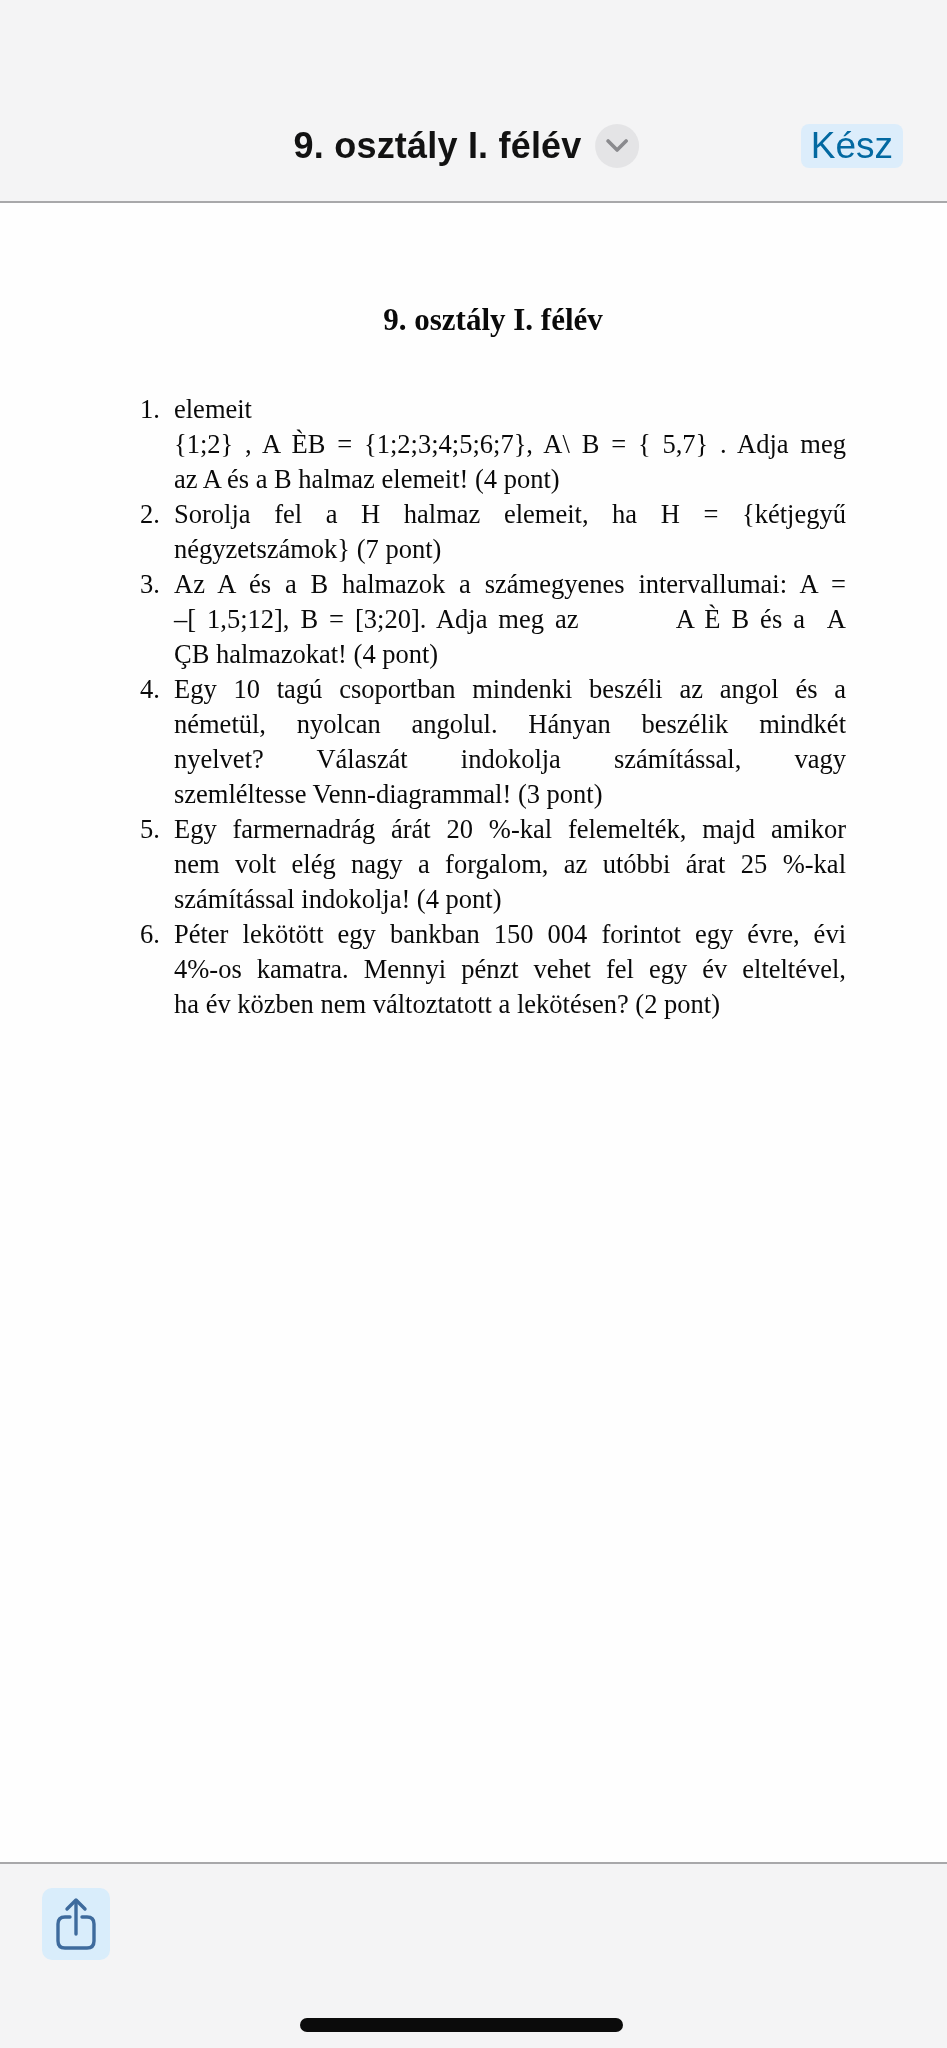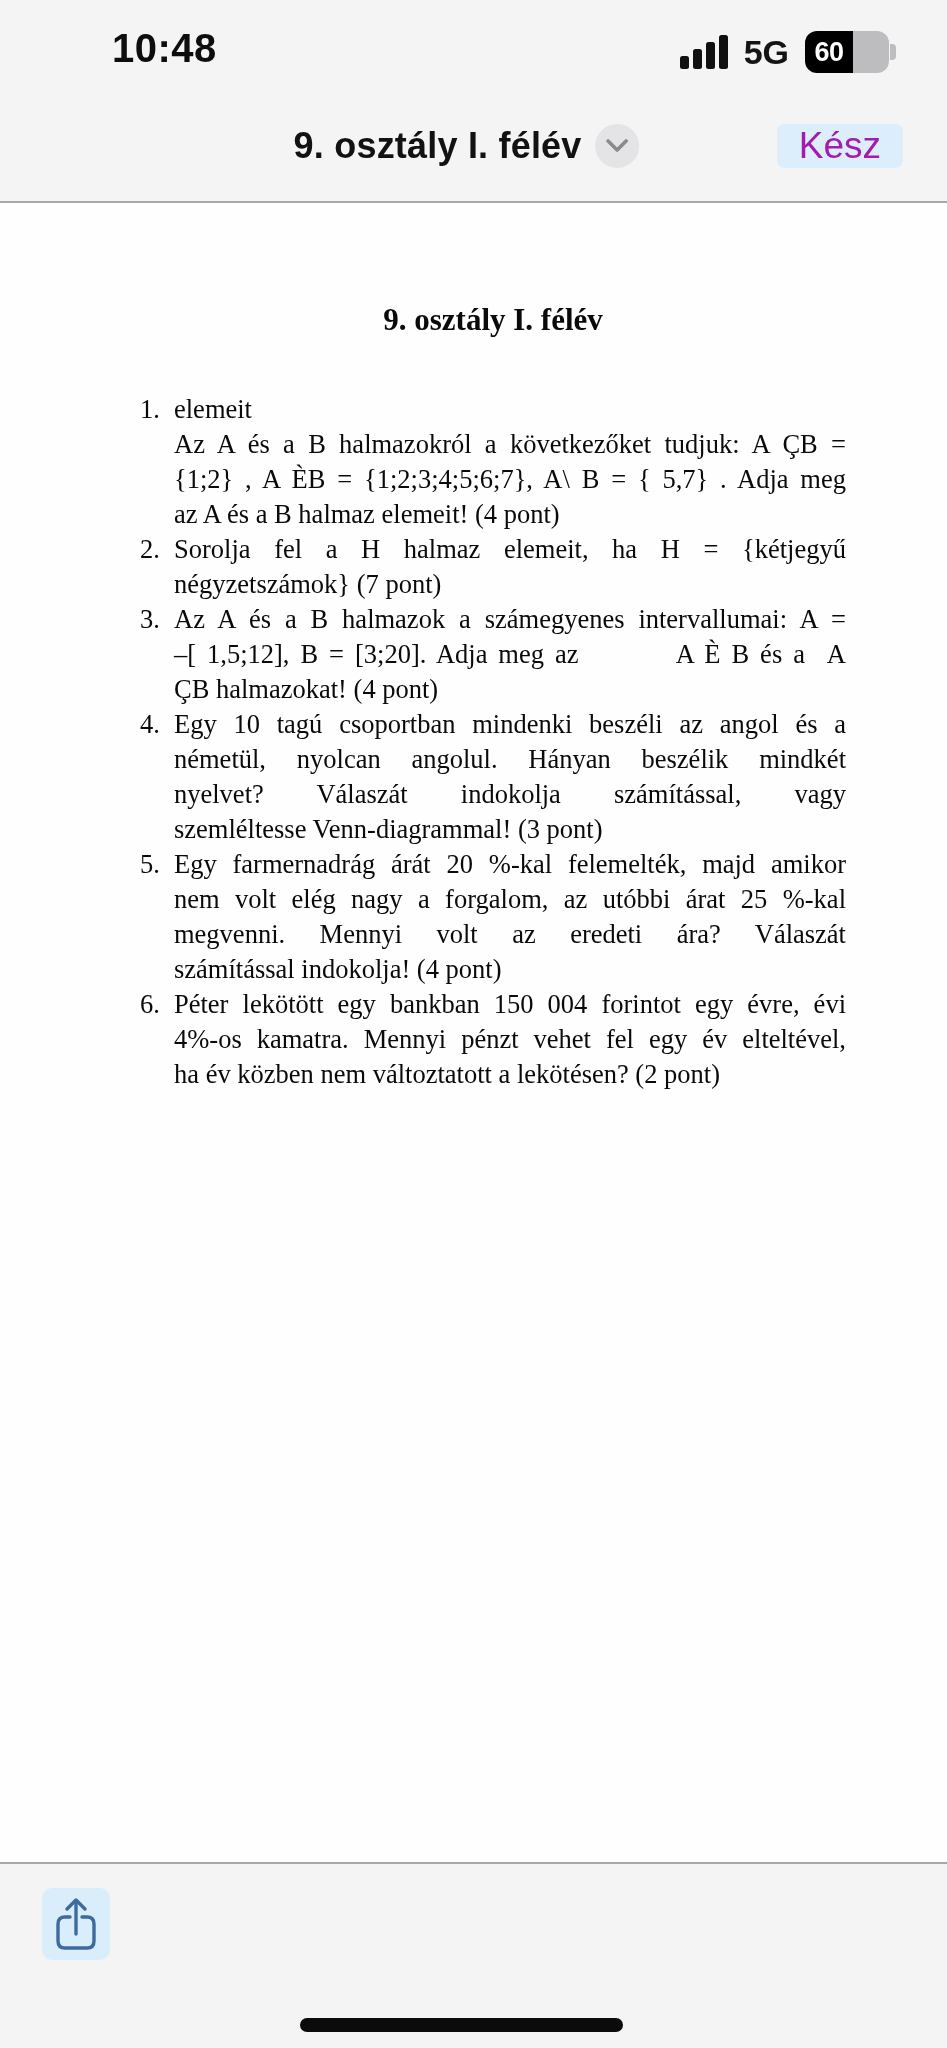--- a/index.html
+++ b/index.html
@@ -47,22 +47,22 @@
     position:absolute; left:50%; top:50%; transform:translate(-52%,-50%);
     display:flex; align-items:center; gap:14px; cursor:default;
   }
   .nav-title { font-size:36px; font-weight:600; color:#121212; letter-spacing:0.2px; }
   .chev-circle {
     width:44px; height:44px; border-radius:50%; background:#e4e4e6;
     display:flex; align-items:center; justify-content:center;
   }
   .done-btn {
     position:absolute; right:44px; top:50%; transform:translateY(-50%);
-    font-size:37px; font-weight:500; color:#a21caf;
-    background:#dcedfb; border-radius:8px; padding:1px 22px;
+    font-size:37px; font-weight:500; color:#0369a1;
+    background:#dcedfb; border-radius:8px; padding:1px 10px;
     border:none;
   }
 
   
   .document {
     position:absolute; top:203px; left:0; width:947px; height:1659px;
     background:#fefefe;
   }
   .doc-inner {
     margin-left:140px; width:706px; padding-top:97px;
@@ -89,39 +89,20 @@
   }
   .home-indicator {
     position:absolute; left:300px; bottom:16px;
     width:323px; height:14px; border-radius:7px; background:#0b0b0b;
   }
 </style>
 </head>
 <body>
 
 <div class="header">
-  <div class="status-bar">
-    <div class="time">10:48</div>
-    <div class="status-right">
-      <div class="signal">
-        <div class="bar b1"></div>
-          <div class="bar b2"></div>
-          <div class="bar b3"></div>
-          <div class="bar b4"></div>
-      </div>
-      <div class="network">5G</div>
-      <div class="battery-wrap">
-        <div class="battery">
-          <div class="batt-fill">60</div>
-          <div class="batt-empty"></div>
-        </div>
-        <div class="batt-nub"></div>
-      </div>
-    </div>
-  </div>
 
   <div class="nav-bar">
     <div class="nav-title-group">
       <span class="nav-title">9. osztály I. félév</span>
       <span class="chev-circle">
         <svg width="22" height="14" viewBox="0 0 22 14">
           <polyline points="2,2 11,11 20,2" fill="none" stroke="#8a8a8e" stroke-width="3.6" stroke-linecap="round" stroke-linejoin="round"></polyline>
         </svg>
       </span>
     </div>
@@ -129,21 +110,20 @@
   </div>
 </div>
 
 <div class="document">
   <div class="doc-inner">
     <div class="doc-title">9. osztály I. félév</div>
     <div id="problem-list">
         <div class="problem">
           <span class="pnum">1.</span>
           <div class="pline">elemeit</div>
-          <div class="pline fill">Az A és a B halmazokról a következőket tudjuk: A ÇB =</div>
           <div class="pline fill">{1;2} , A ÈB = {1;2;3;4;5;6;7}, A\ B = { 5,7} . Adja meg</div>
           <div class="pline">az A és a B halmaz elemeit! (4 pont)</div>
         </div>
         <div class="problem">
           <span class="pnum">2.</span>
           <div class="pline fill">Sorolja fel a H halmaz elemeit, ha H = {kétjegyű</div>
           <div class="pline">négyzetszámok} (7 pont)</div>
         </div>
         <div class="problem">
           <span class="pnum">3.</span>
@@ -155,21 +135,20 @@
           <span class="pnum">4.</span>
           <div class="pline fill">Egy 10 tagú csoportban mindenki beszéli az angol és a</div>
           <div class="pline fill">németül, nyolcan angolul. Hányan beszélik mindkét</div>
           <div class="pline fill">nyelvet? Válaszát indokolja számítással, vagy</div>
           <div class="pline">szemléltesse Venn-diagrammal! (3 pont)</div>
         </div>
         <div class="problem">
           <span class="pnum">5.</span>
           <div class="pline fill">Egy farmernadrág árát 20 %-kal felemelték, majd amikor</div>
           <div class="pline fill">nem volt elég nagy a forgalom, az utóbbi árat 25 %-kal</div>
-          <div class="pline fill">megvenni. Mennyi volt az eredeti ára? Válaszát</div>
           <div class="pline">számítással indokolja! (4 pont)</div>
         </div>
         <div class="problem">
           <span class="pnum">6.</span>
           <div class="pline fill">Péter lekötött egy bankban 150 004 forintot egy évre, évi</div>
           <div class="pline fill">4%-os kamatra. Mennyi pénzt vehet fel egy év elteltével,</div>
           <div class="pline">ha év közben nem változtatott a lekötésen? (2 pont)</div>
         </div>
       </div>
   </div>

